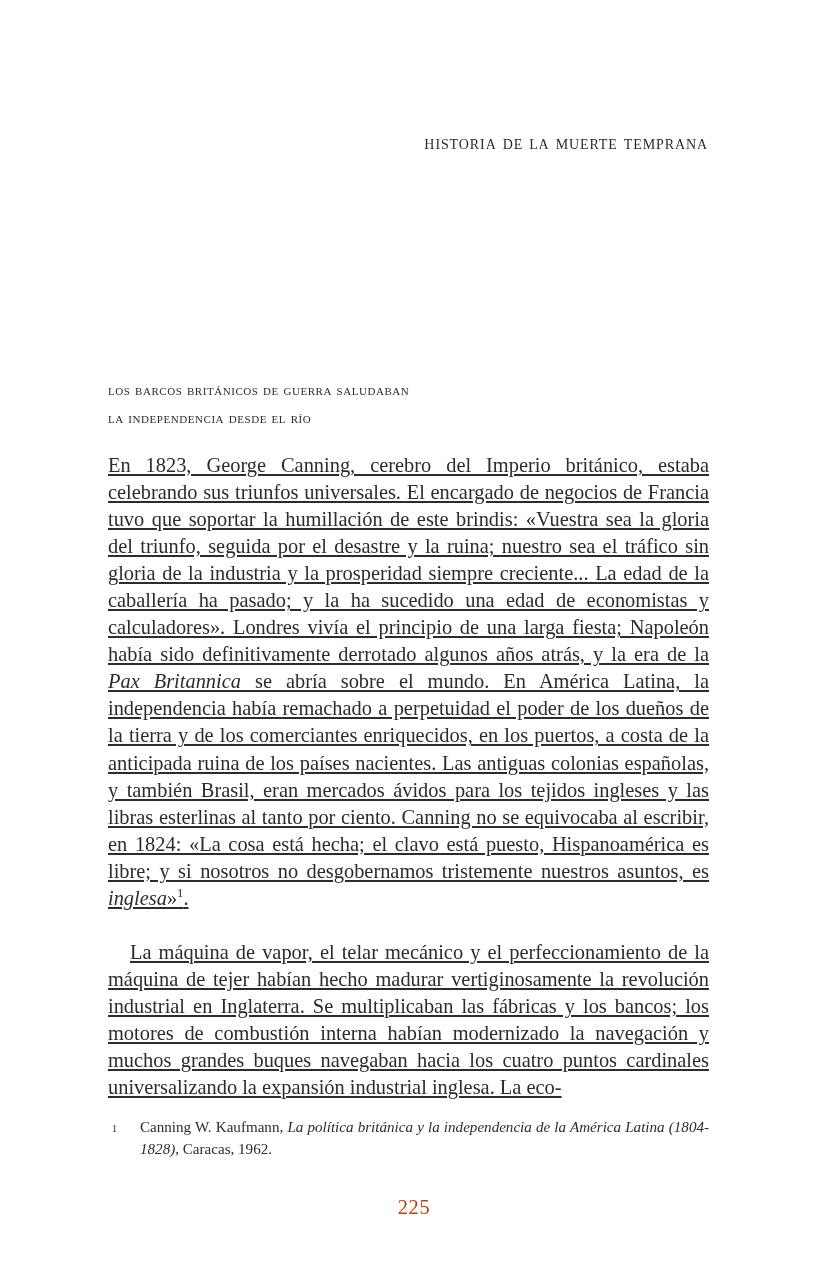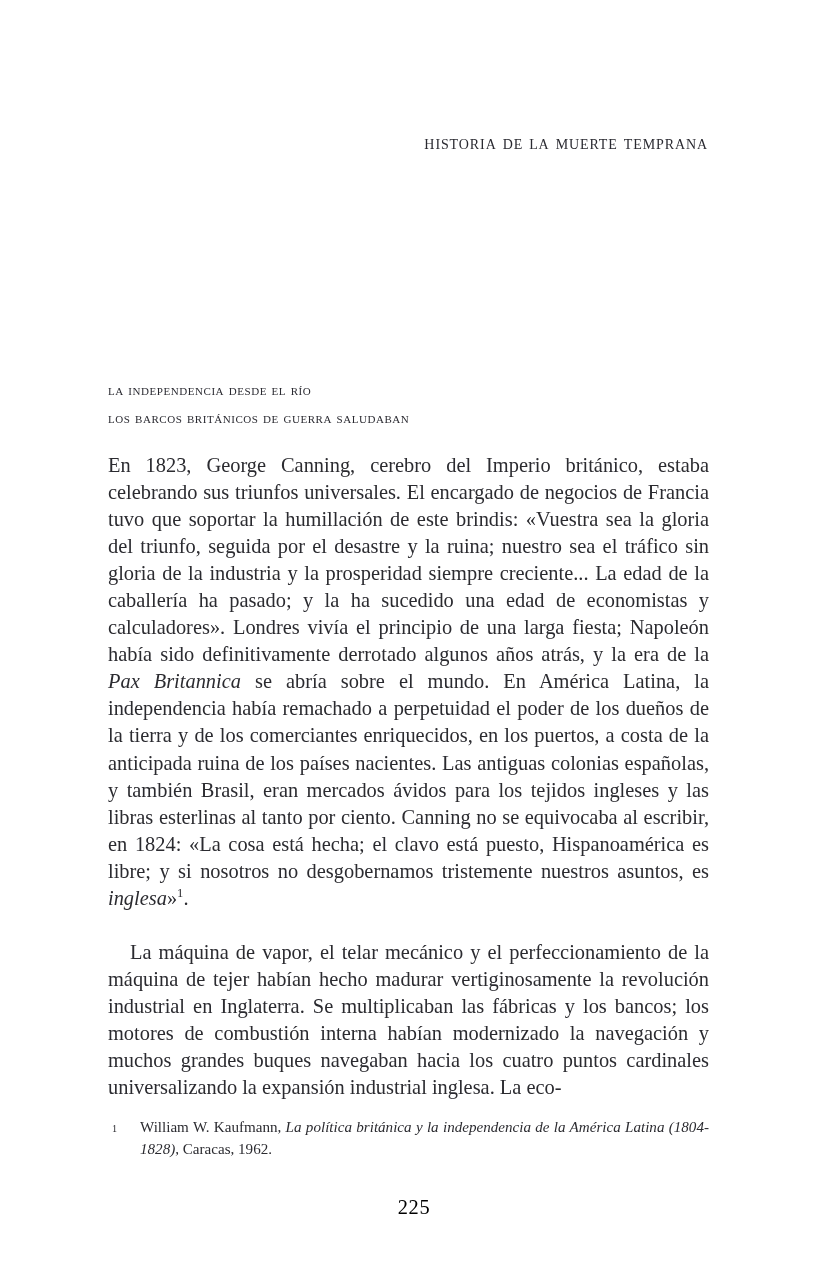--- a/index.html
+++ b/index.html
@@ -64,20 +64,21 @@
     width: 601px;
   }
   .para {
     margin: 0;
     font-size: 20.4px;
     line-height: 27.05px;
     text-align: justify;
     text-justify: inter-word;
     color: #2b2b30;
     hyphens: manual;
+    text-decoration: underline;
   }
   .para.indent { text-indent: 22px; margin-top: 27px; }
   .para i, .para em { font-style: italic; }
   sup.fnref {
     font-size: 0.62em;
     vertical-align: super;
     line-height: 0;
   }
 
   
@@ -104,41 +105,41 @@
   .footnote .fn-text i { font-style: italic; }
 
   
   .folio {
     position: absolute;
     left: 0;
     top: 1196px;
     width: 828px;
     text-align: center;
     font-size: 20.4px;
-    color: #000000;
+    color: #c2410c;
     letter-spacing: 0.6px;
   }
 </style>
 </head>
 <body>
 
 <div class="page">
 
   <div class="running-head">Historia de la muerte temprana</div>
 
   <div class="section-heading">
+    <span class="hline">Los barcos británicos de guerra saludaban</span>
     <span class="hline">la independencia desde el río</span>
-    <span class="hline">Los barcos británicos de guerra saludaban</span>
   </div>
 
   <div class="body-block">
     <p class="para"><span>En 1823, George Canning, cerebro del Imperio británico, estaba celebrando sus triunfos universales. El encargado de negocios de Francia tuvo que soportar la humillación de este brindis: «Vuestra sea la gloria del triunfo, seguida por el desastre y la ruina; nuestro sea el tráfico sin gloria de la industria y la prosperidad siempre creciente... La edad de la caballería ha pasado; y la ha sucedido una edad de economistas y calculadores». Londres vivía el principio de una larga fiesta; Napoleón había sido definitivamente derrotado algunos años atrás, y la era de la </span><i>Pax Britannica</i><span> se abría sobre el mundo. En América Latina, la independencia había remachado a perpetuidad el poder de los dueños de la tierra y de los comerciantes enriquecidos, en los puertos, a costa de la anticipada ruina de los países nacientes. Las antiguas colonias españolas, y también Brasil, eran mercados ávidos para los tejidos ingleses y las libras esterlinas al tanto por ciento. Canning no se equivocaba al escribir, en 1824: «La cosa está hecha; el clavo está puesto, Hispanoamérica es libre; y si nosotros no desgobernamos tristemente nuestros asuntos, es </span><i>inglesa</i><span>»</span><sup class="fnref">1</sup><span>.</span></p>
     <p class="para indent"><span>La máquina de vapor, el telar mecánico y el perfeccionamiento de la máquina de tejer habían hecho madurar vertiginosamente la revolución industrial en Inglaterra. Se multiplicaban las fábricas y los bancos; los motores de combustión interna habían modernizado la navegación y muchos grandes buques navegaban hacia los cuatro puntos cardinales universalizando la expansión industrial inglesa. La eco-</span></p>
   </div>
 
   <div class="footnote">
     <span class="fn-marker">1</span>
-    <span class="fn-text"><span>William W. Kaufmann, </span><i>La política británica y la independencia de la América Latina (1804-1828)</i><span>, Caracas, 1962.</span></span>
+    <span class="fn-text"><span>Canning W. Kaufmann, </span><i>La política británica y la independencia de la América Latina (1804-1828)</i><span>, Caracas, 1962.</span></span>
   </div>
 
   <div class="folio">225</div>
 
 </div>
 
 </body></html>

